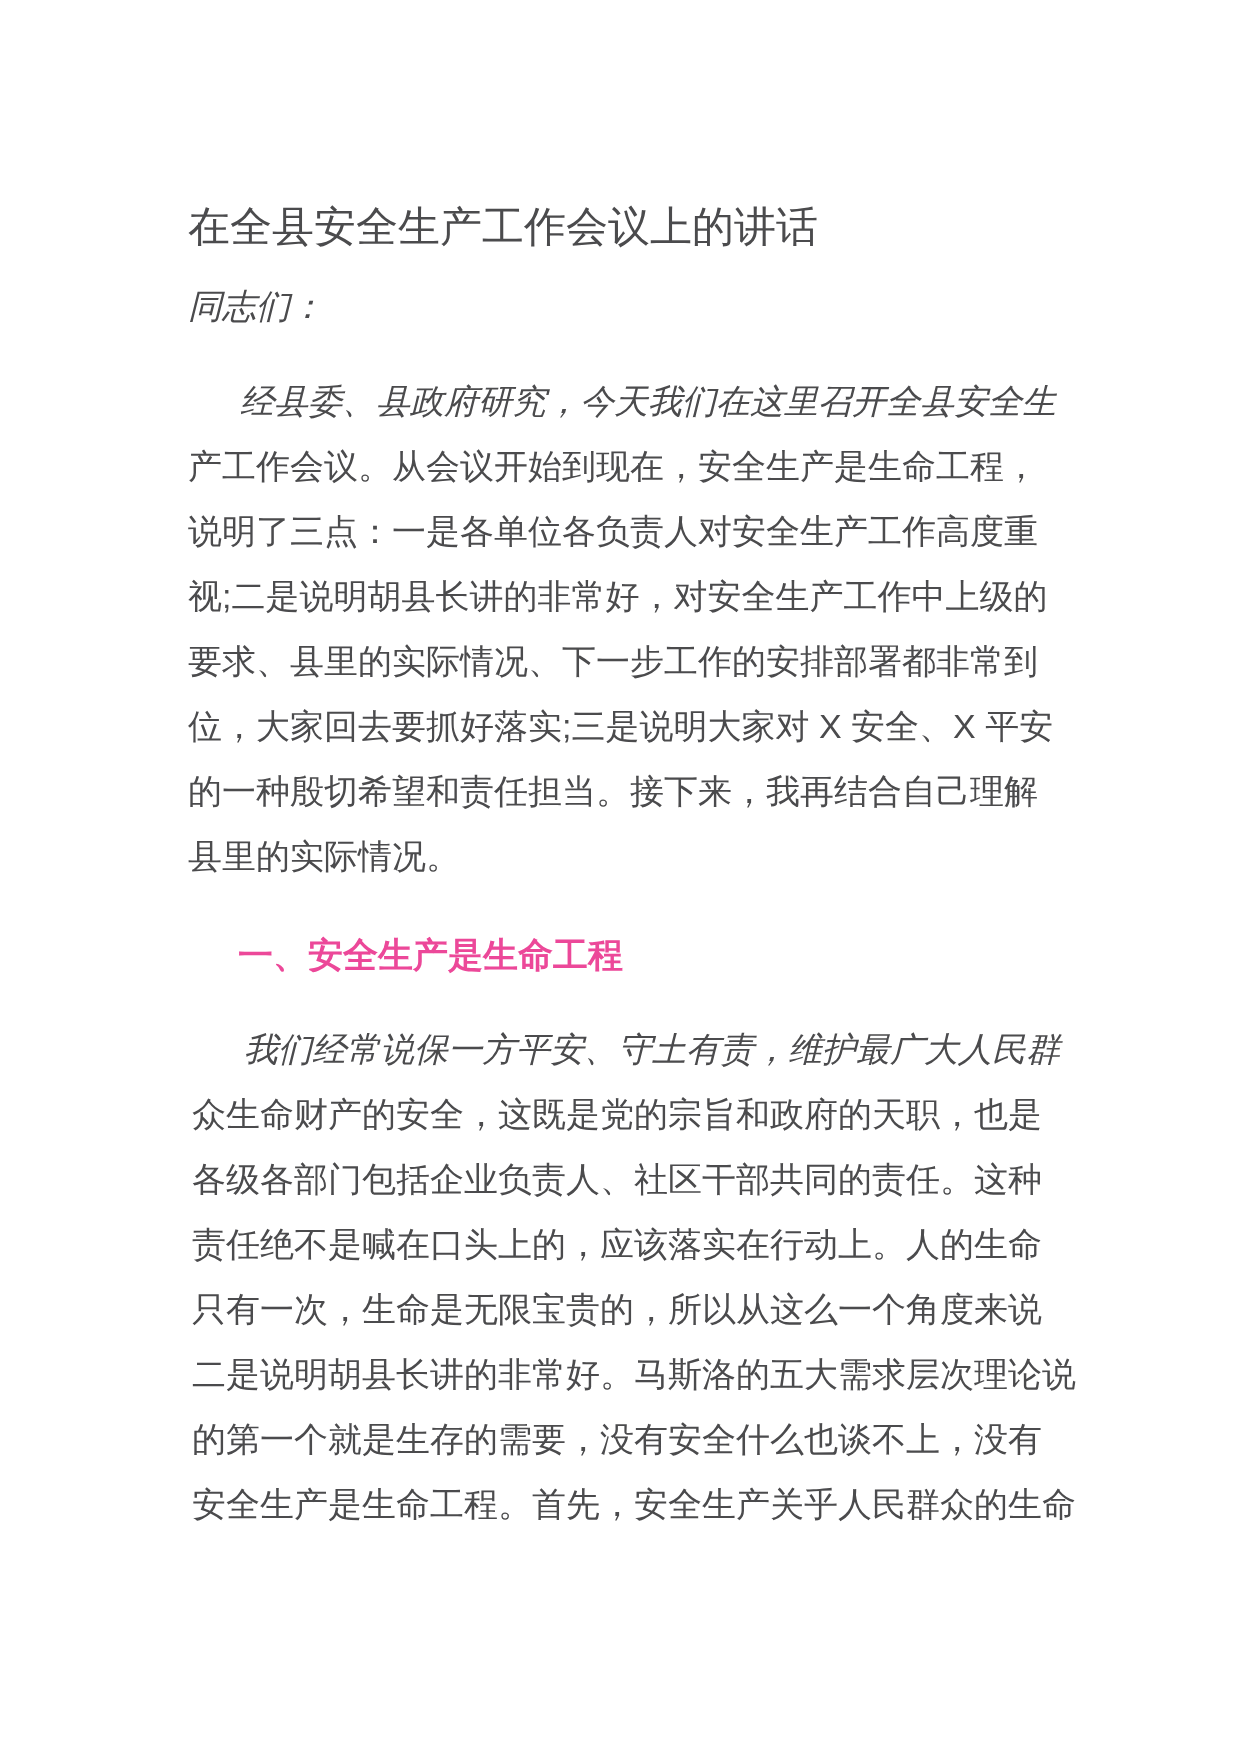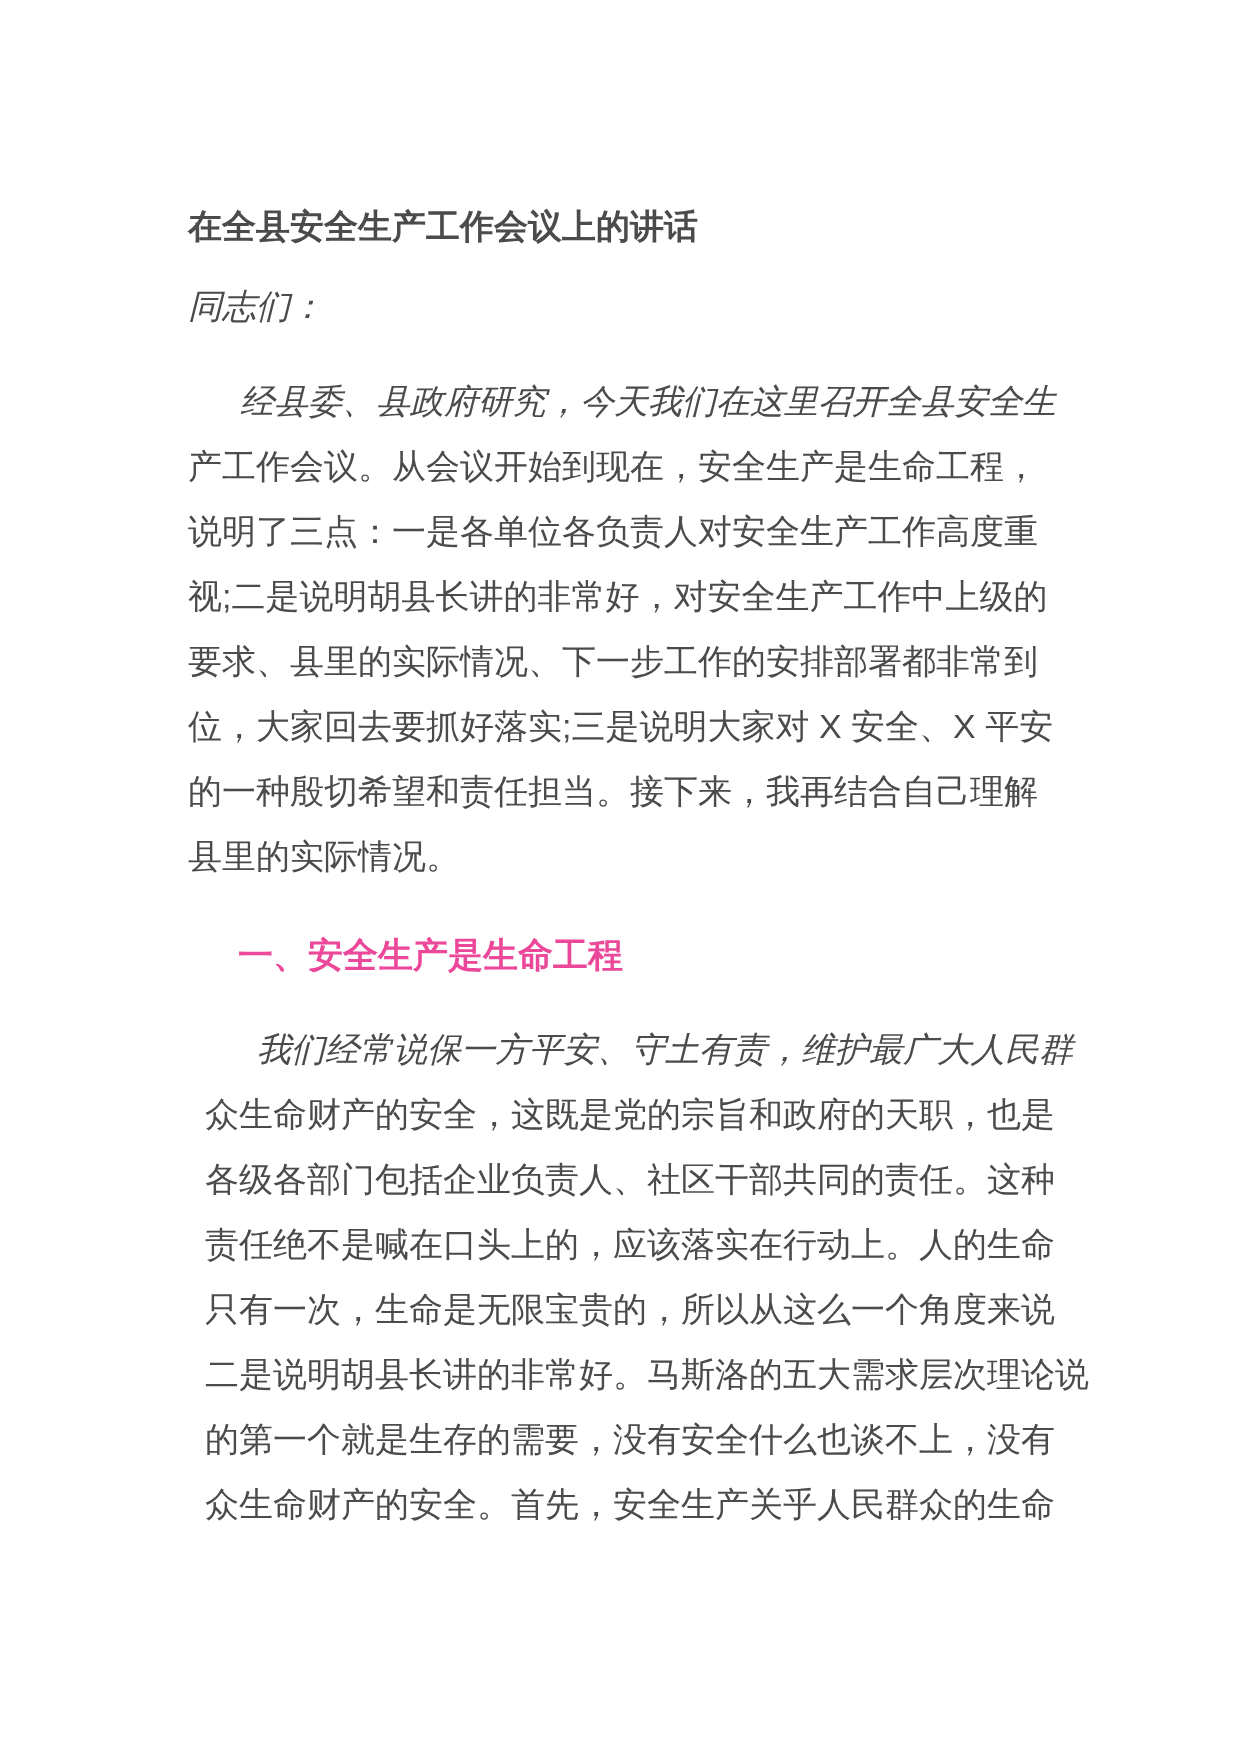--- a/index.html
+++ b/index.html
@@ -23,33 +23,33 @@
     position: absolute;
     left: 188px;
     top: 194px;
     width: 868px;
     color: #4b4b4d;
     font-size: 34px;
   }
   .title {
     margin: 0 0 15px 0;
     line-height: 65px;
-    font-weight: bold;
-    font-size: 34px;
+    font-weight: normal;
+    font-size: 42px;
   }
   .salutation {
     margin: 0 0 30px 0;
     line-height: 65px;
     font-style: italic;
   }
   .para {
     margin: 0 0 33px 0;
   }
   .para.last {
-    margin: 17px;
+    margin: 4px;
   }
   .line {
     line-height: 65px;
     white-space: nowrap;
   }
   .line.indent {
     padding-left: 52px;
     font-style: italic;
   }
   .heading {
@@ -85,17 +85,17 @@
     <h2 class="heading">一、安全生产是生命工程</h2>
 
     <div class="para last">
       <div class="line indent">我们经常说保一方平安、守土有责，维护最广大人民群</div>
       <div class="line">众生命财产的安全，这既是党的宗旨和政府的天职，也是</div>
       <div class="line">各级各部门包括企业负责人、社区干部共同的责任。这种</div>
       <div class="line">责任绝不是喊在口头上的，应该落实在行动上。人的生命</div>
       <div class="line">只有一次，生命是无限宝贵的，所以从这么一个角度来说</div>
       <div class="line">二是说明胡县长讲的非常好。马斯洛的五大需求层次理论说</div>
       <div class="line">的第一个就是生存的需要，没有安全什么也谈不上，没有</div>
-      <div class="line">众生命财产的安全。首先，安全生产关乎人民群众的生命</div>
+      <div class="line">安全生产是生命工程。首先，安全生产关乎人民群众的生命</div>
     </div>
 
   </div>
 </div>
 
 </body></html>

